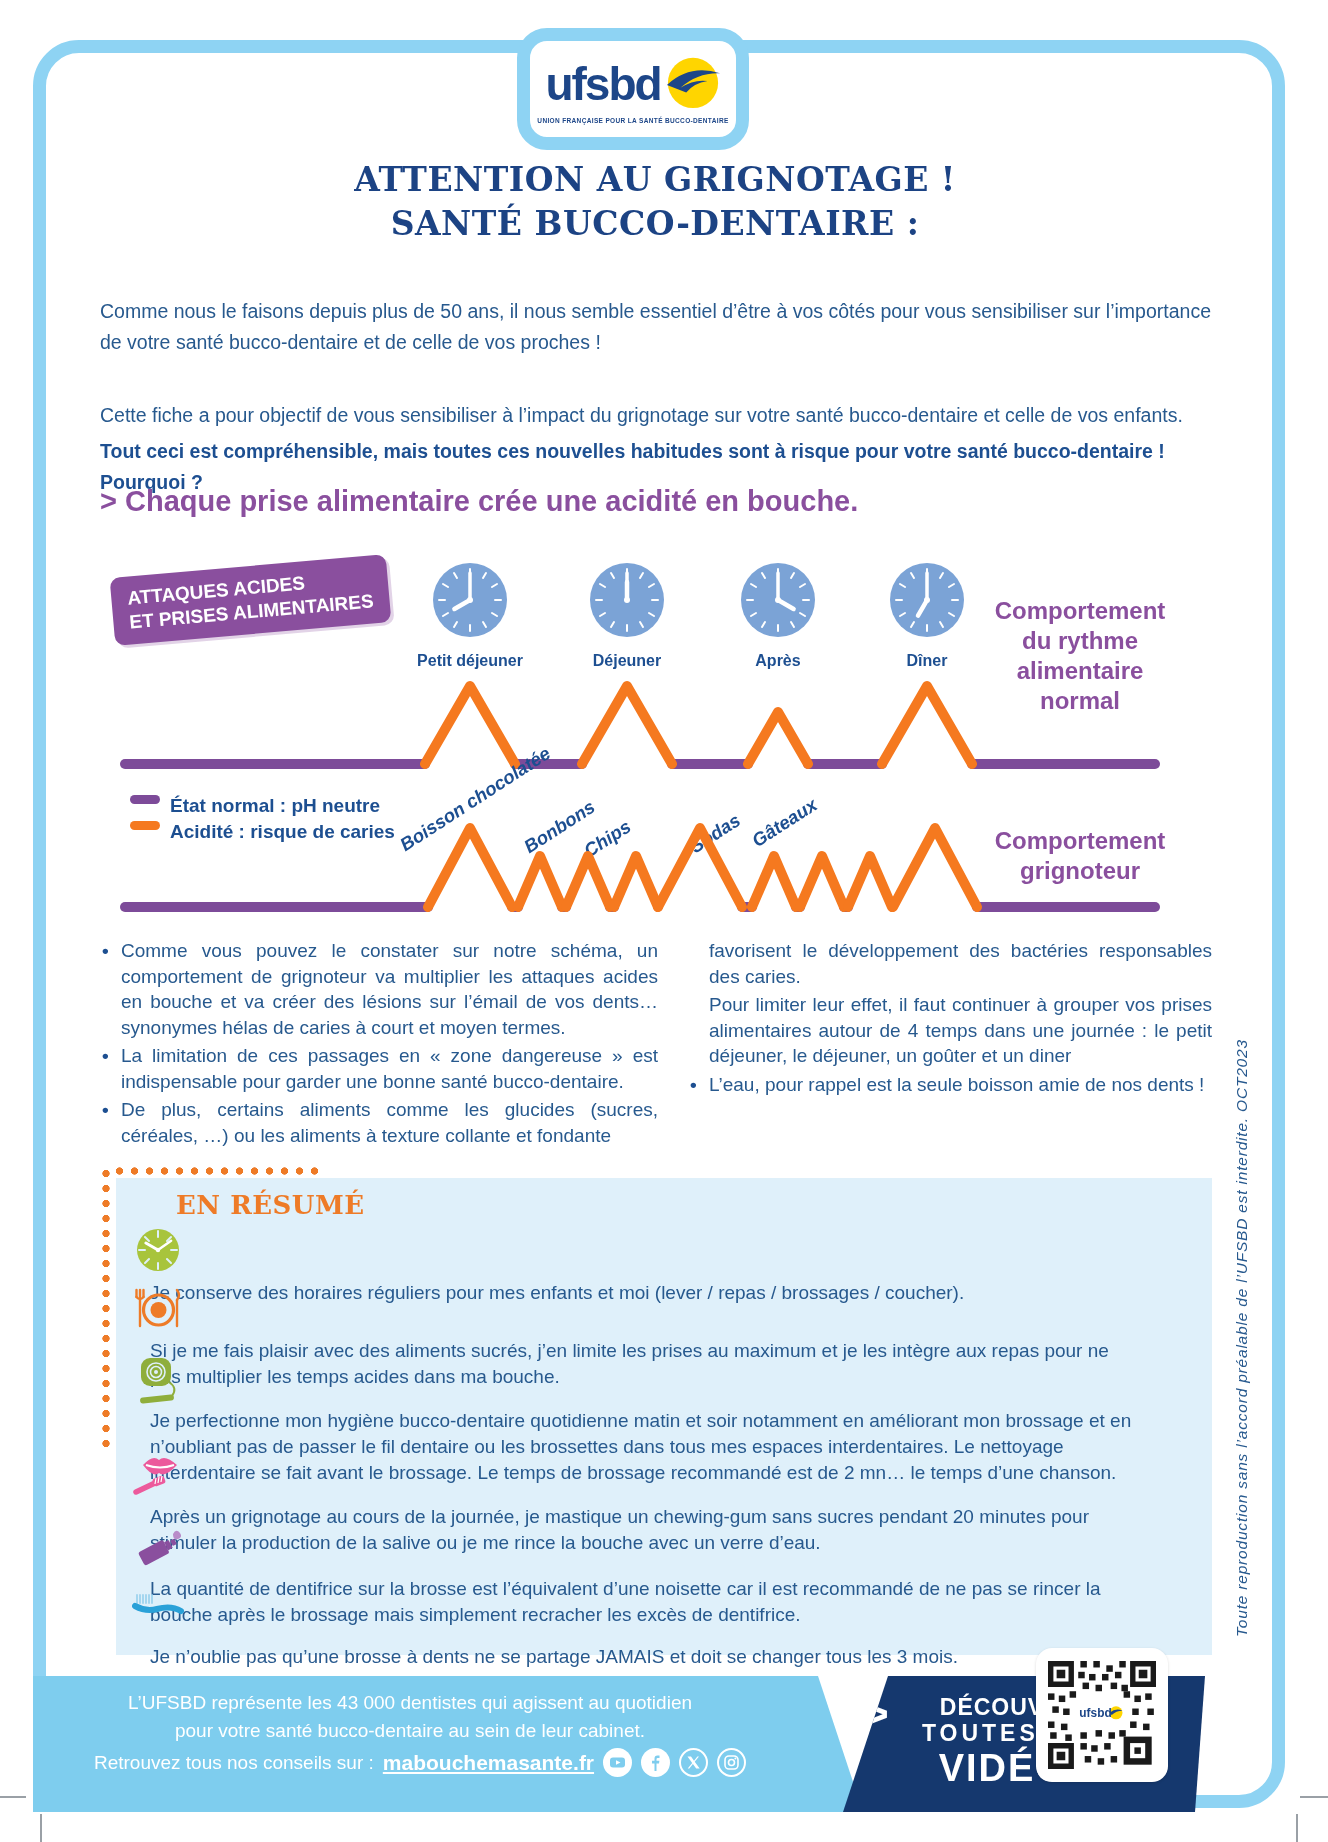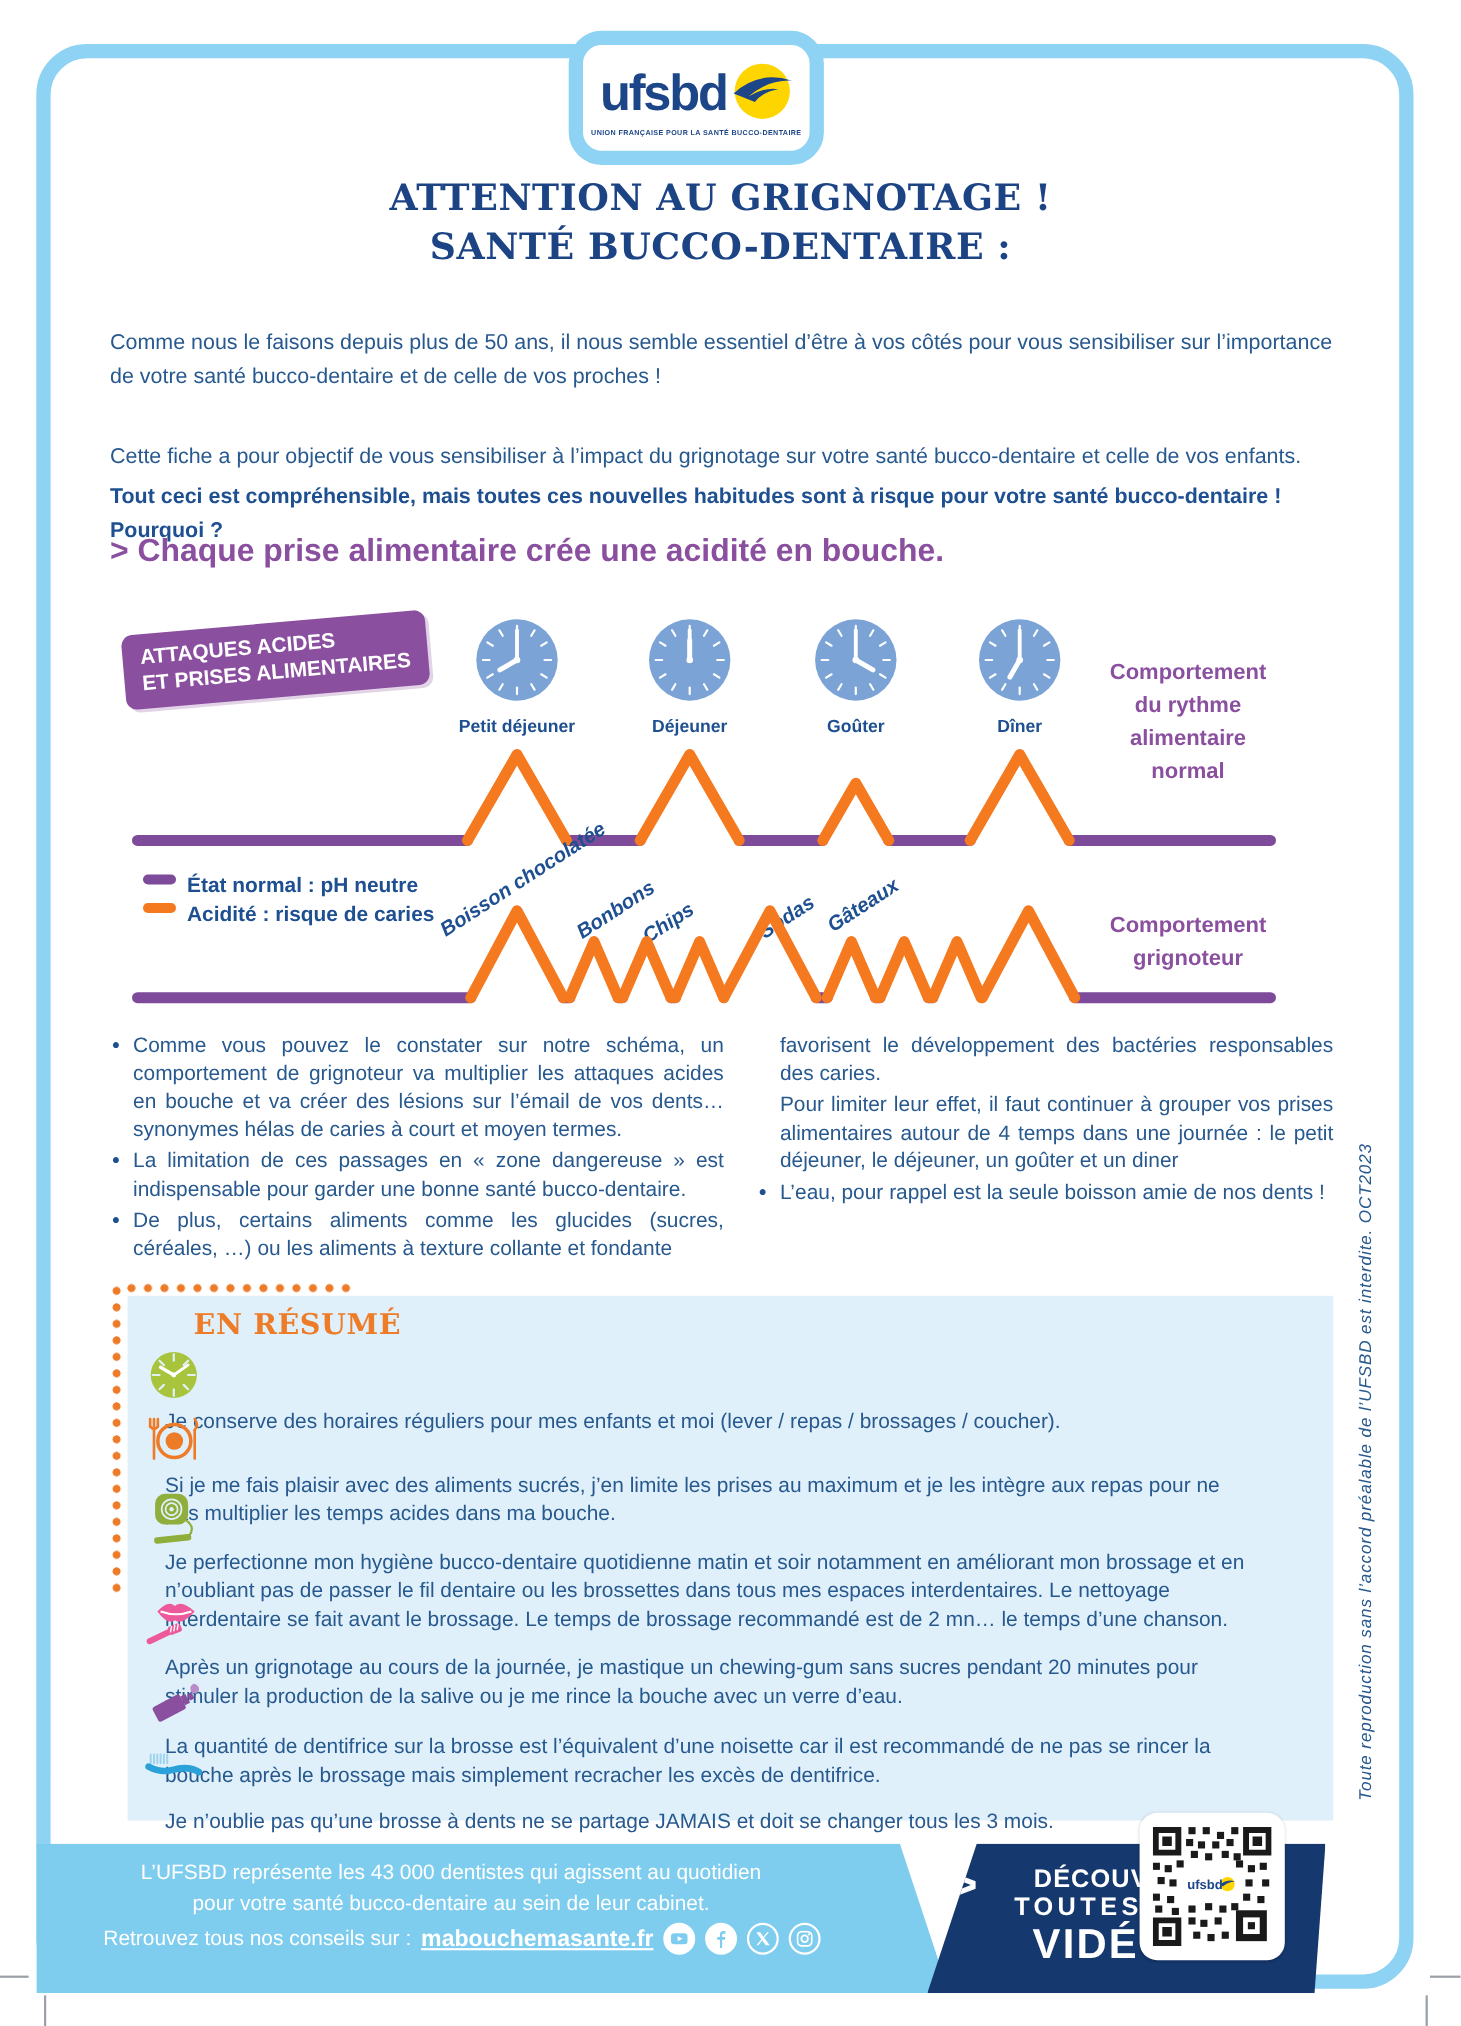--- a/index.html
+++ b/index.html
@@ -28,21 +28,21 @@
 
   
   .badge{position:absolute;left:112px;top:566px;background:#8a4f9e;color:#fff;font-weight:bold;
          font-size:19px;line-height:24px;padding:10px 16px;border-radius:10px;transform:rotate(-5deg);
          box-shadow:3px 3px 0 rgba(138,79,158,.25);white-space:nowrap;}
   .clock{position:absolute;top:562px;width:76px;height:76px;}
   .meal-label{position:absolute;top:652px;width:170px;text-align:center;
               font-weight:bold;font-size:16px;color:#1d4f91;}
   .curve{position:absolute;left:120px;}
   .behaviour{position:absolute;left:955px;width:250px;text-align:center;
-             font-weight:bold;font-size:20px;line-height:30px;color:#8a4f9e;}
+             font-weight:bold;font-size:24px;line-height:30px;color:#8a4f9e;}
   .legend{position:absolute;left:130px;top:795px;}
   .legend-row{display:flex;height:26px;}
   .pill{width:30px;height:9px;border-radius:5px;margin-right:10px;}
   .legend-label{font-size:19px;font-weight:600;color:#1d4f91;}
   .snack{position:absolute;font-weight:bold;font-style:italic;font-size:18.5px;color:#1d4f91;
          transform:rotate(-33deg);transform-origin:0 100%;white-space:nowrap;}
 
   
   .col{position:absolute;top:938px;font-size:19px;line-height:25.5px;text-align:justify;color:#27598e;}
   .col-left{left:100px;width:558px;}
@@ -210,21 +210,21 @@
           <line x1="65" y1="54" x2="60" y2="51"></line>
       </g>
       <line x1="38" y1="38" x2="38" y2="11" stroke="#fff" stroke-width="3.5" stroke-linecap="round"></line>
       <line x1="38" y1="38" x2="38" y2="20" stroke="#fff" stroke-width="4.5" stroke-linecap="round" transform="rotate(210 38 38)"></line>
       <circle cx="38" cy="38" r="3" fill="#fff"></circle>
     </svg>
   </div>
 
   <div class="meal-label" style="left:385px;">Petit déjeuner</div>
   <div class="meal-label" style="left:542px;">Déjeuner</div>
-  <div class="meal-label" style="left:693px;">Goûter</div>
+  <div class="meal-label" style="left:693px;">Après</div>
   <div class="meal-label" style="left:842px;">Dîner</div>
 
   <div class="curve" style="top:676px;">
     <svg width="1040" height="120" viewBox="0 0 1040 120">
       <g stroke="#7d4b99" stroke-width="10" stroke-linecap="round">
         <line x1="5" y1="88" x2="305" y2="88"></line>
           <line x1="395" y1="88" x2="462" y2="88"></line>
         <line x1="552" y1="88" x2="628" y2="88"></line>
           <line x1="688" y1="88" x2="762" y2="88"></line>
         <line x1="852" y1="88" x2="1035" y2="88"></line>

